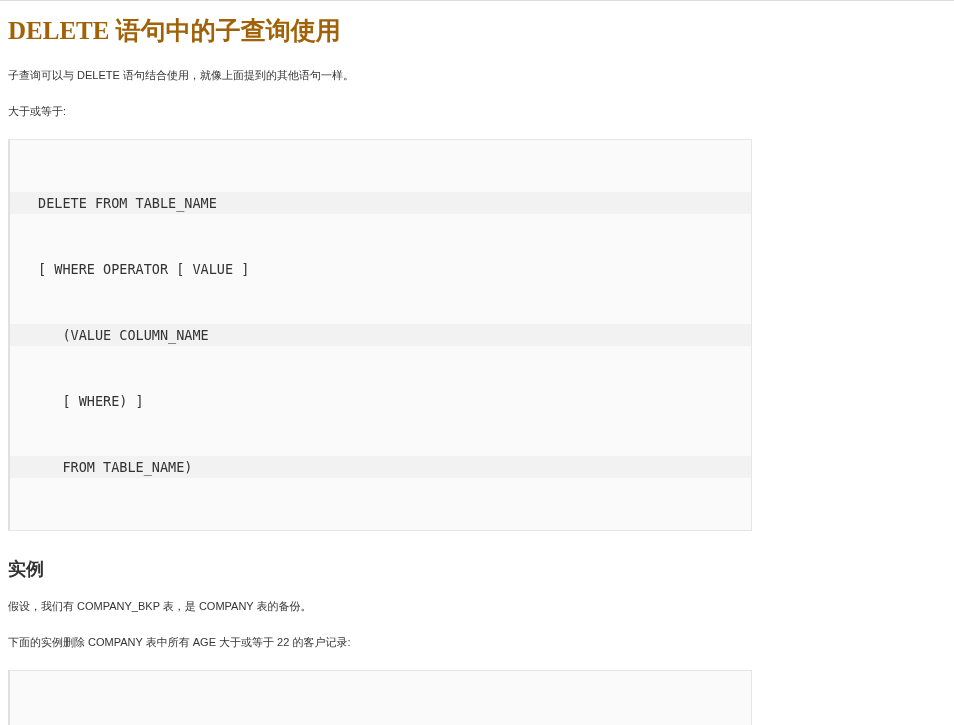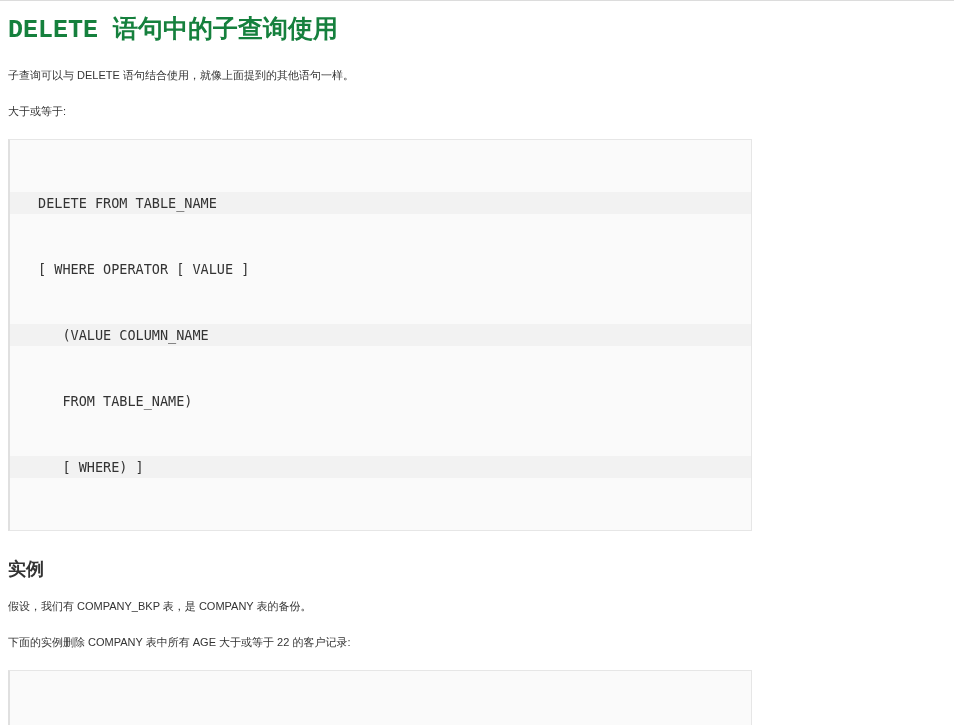--- a/index.html
+++ b/index.html
@@ -23,24 +23,24 @@
     background: #dcdcdc;
     width: 954px;
     margin: 0;
     padding: 0;
   }
   .content {
     padding: 0 16px 0 8px;
     box-sizing: border-box;
   }
   h1.page-title {
-    font-family: Liberation Mono, monospace;
+    font-family: Liberation Serif, serif;
     font-size: 25px;
     font-weight: bold;
-    color: #15803d;
+    color: #a16207;
     margin: 14px 0 17px 0;
     line-height: 32px;
     letter-spacing: 0px;
   }
   p.para {
     font-size: 11px;
     line-height: 22px;
     color: #333333;
     margin: 14px 0 0 0;
   }
@@ -101,22 +101,22 @@
     <h1 class="page-title">DELETE 语句中的子查询使用</h1>
 
     <p class="para">子查询可以与 DELETE 语句结合使用，就像上面提到的其他语句一样。</p>
 
     <p class="para">大于或等于:</p>
 
     <div class="codebox">
       <span class="ln tok-plain">DELETE FROM TABLE_NAME</span>
       <span class="ln tok-plain">[ WHERE OPERATOR [ VALUE ]</span>
       <span class="ln tok-plain">   (VALUE COLUMN_NAME</span>
+      <span class="ln tok-plain">   [ WHERE) ]</span>
       <span class="ln tok-plain">   FROM TABLE_NAME)</span>
-      <span class="ln tok-plain">   [ WHERE) ]</span>
     </div>
 
     <h2 class="section-title">实例</h2>
 
     <p class="para">假设，我们有 COMPANY_BKP 表，是 COMPANY 表的备份。</p>
 
     <p class="para">下面的实例删除 COMPANY 表中所有 AGE 大于或等于 22 的客户记录:</p>
 
     <div class="codebox single">
       <span class="ln"><span class="tok-prompt">runoobdb=#</span><span class="tok-plain"> DELETE FROM COMPANY WHERE AGE IN (SELECT AGE FROM COMPANY_BKP WHERE AGE </span><span class="tok-op">&gt;</span><span class="tok-plain"> </span><span class="tok-num">27</span><span class="tok-op"> );</span></span>

